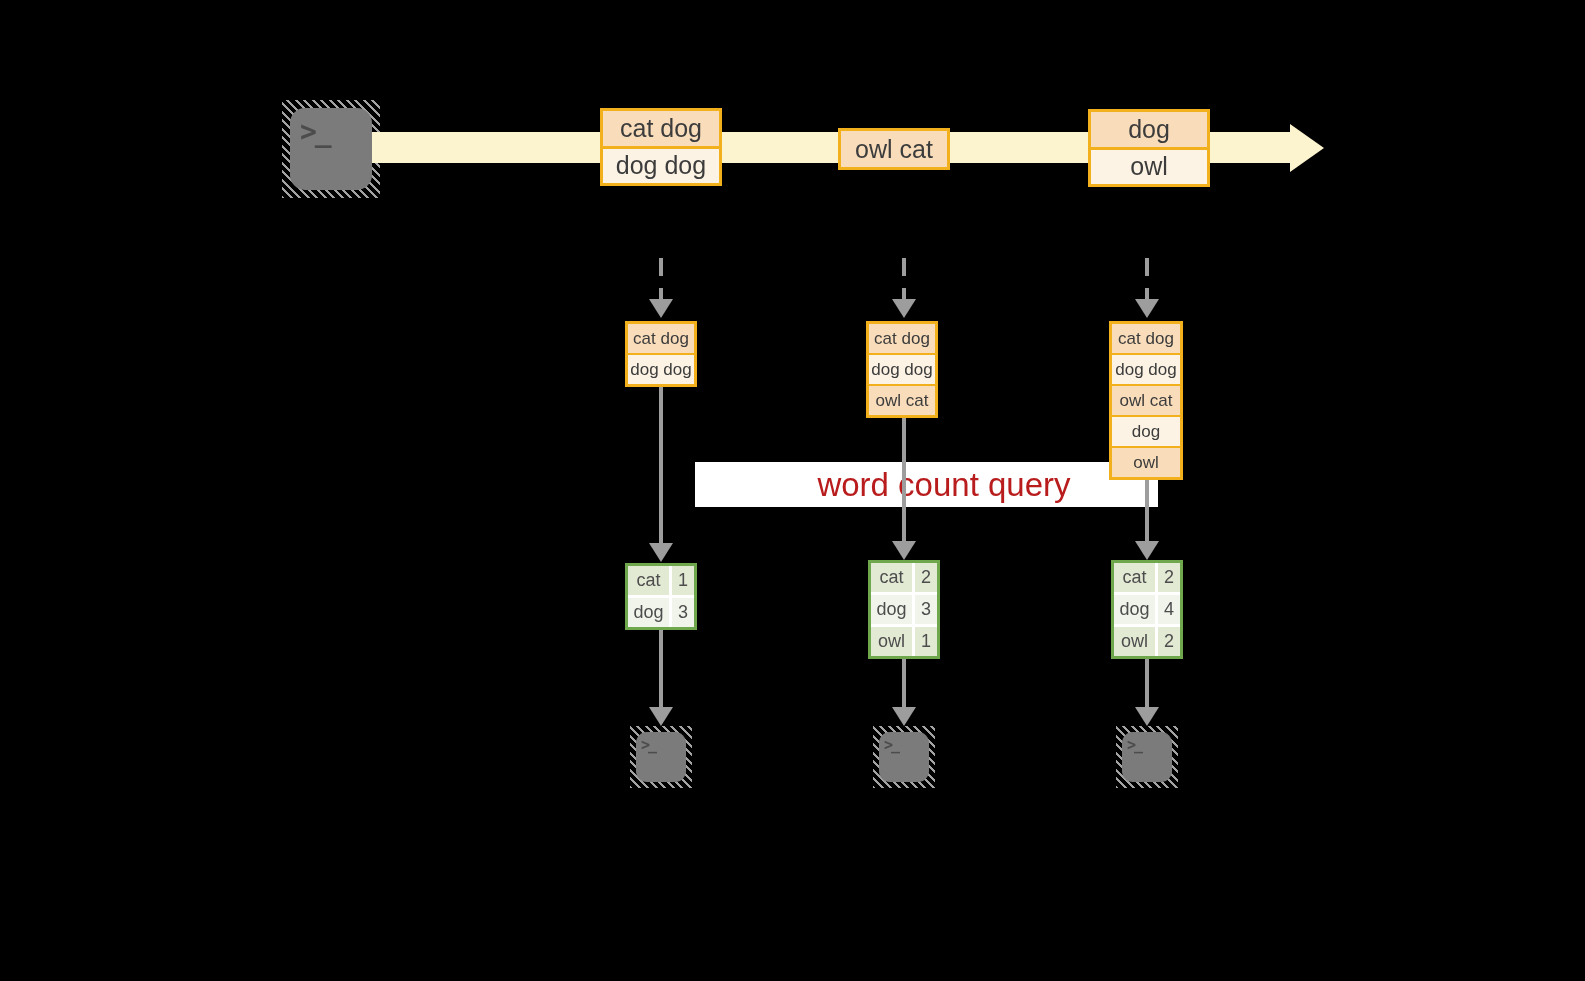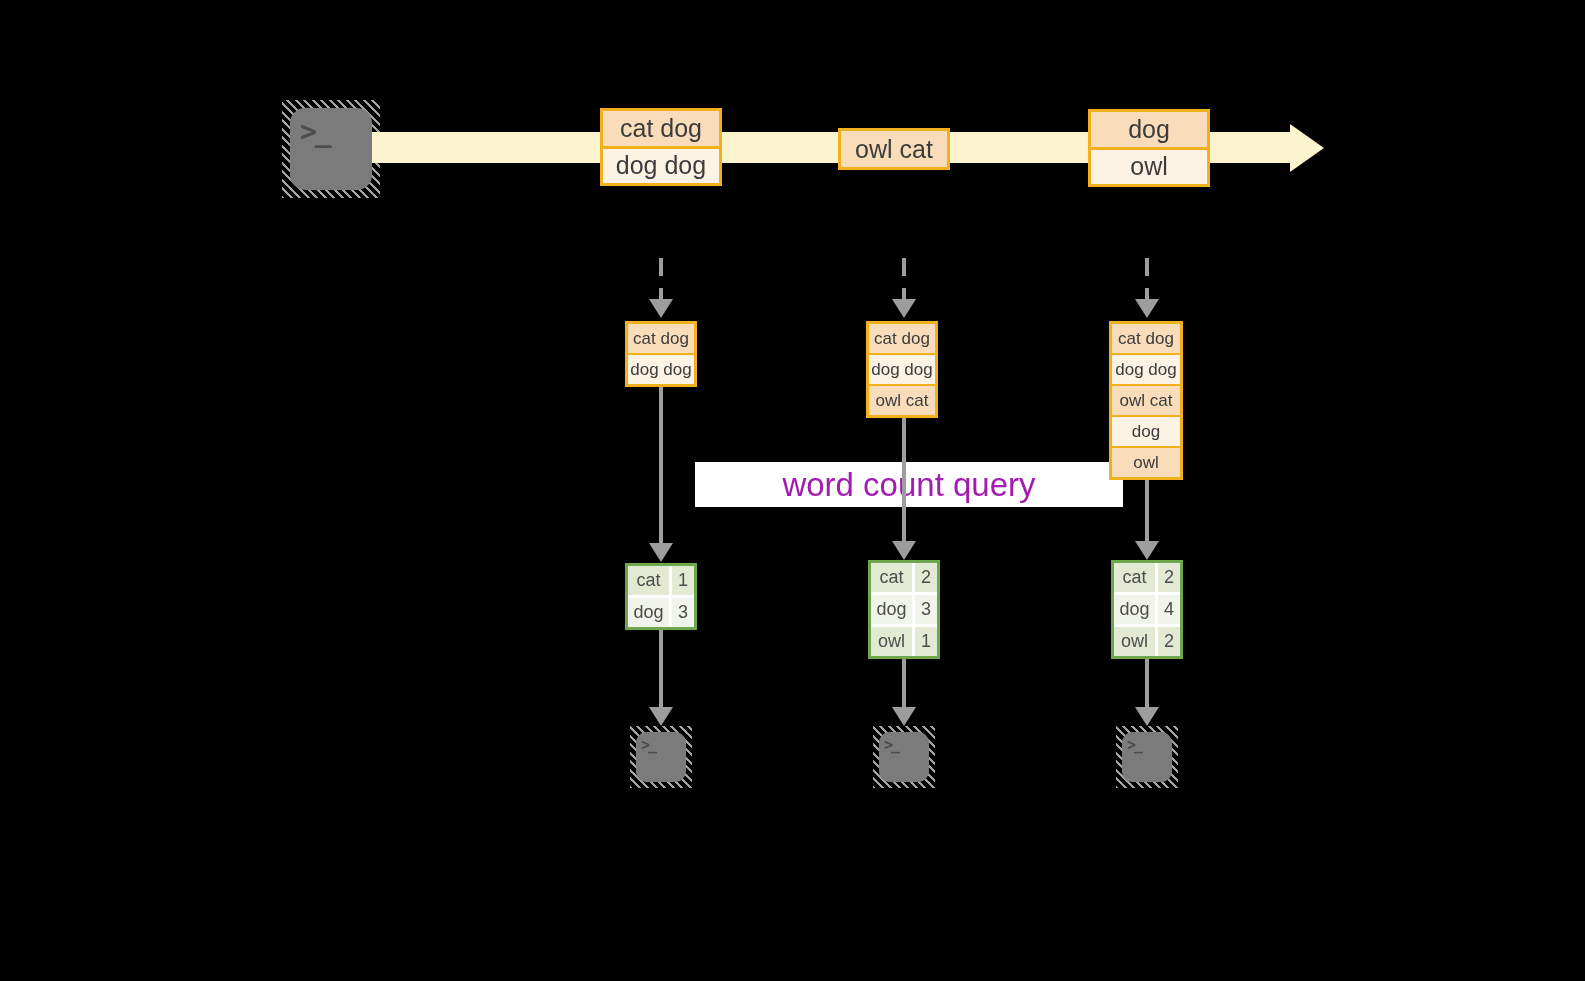--- a/index.html
+++ b/index.html
@@ -71,21 +71,21 @@
   }
   .vhead{
     position:absolute;width:0;height:0;z-index:3;
     border-left:12px solid transparent;border-right:12px solid transparent;
     border-top:19px solid var(--arrow-gray);
   }
   
   .query-band{
     position:absolute;z-index:2;background:#fff;
     display:flex;align-items:center;justify-content:center;
-    font-size:33px;color:#a21caf;
+    font-size:33px;color:#b91c1c;padding-left:35px;
   }
   
   .counts{
     position:absolute;z-index:4;background:#fff;border:3px solid var(--green-border);
     display:grid;grid-template-columns:41px 22px;grid-auto-rows:29px;gap:3px;
   }
   .cell{
     display:flex;align-items:center;justify-content:center;
     font-size:18px;color:var(--table-ink);
   }

